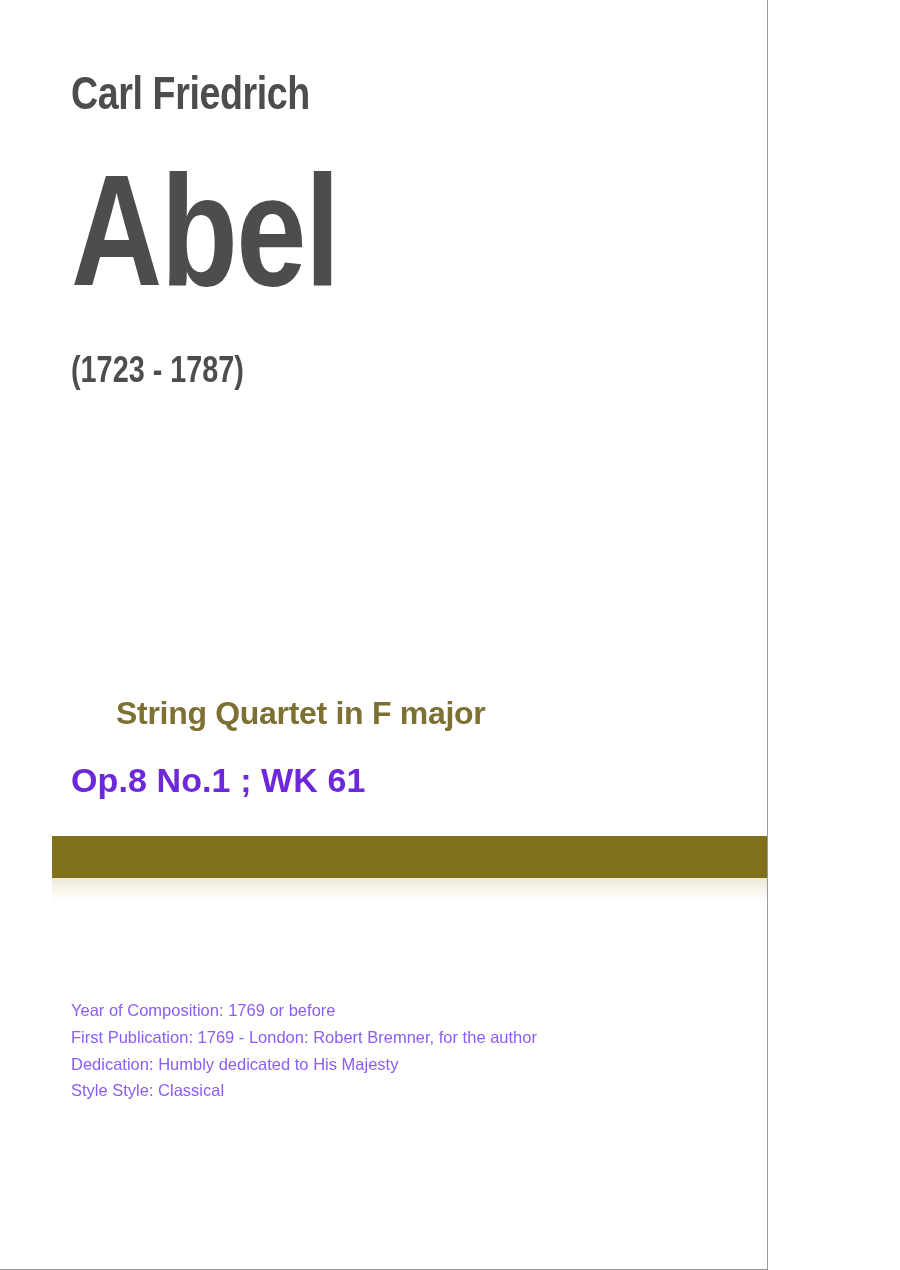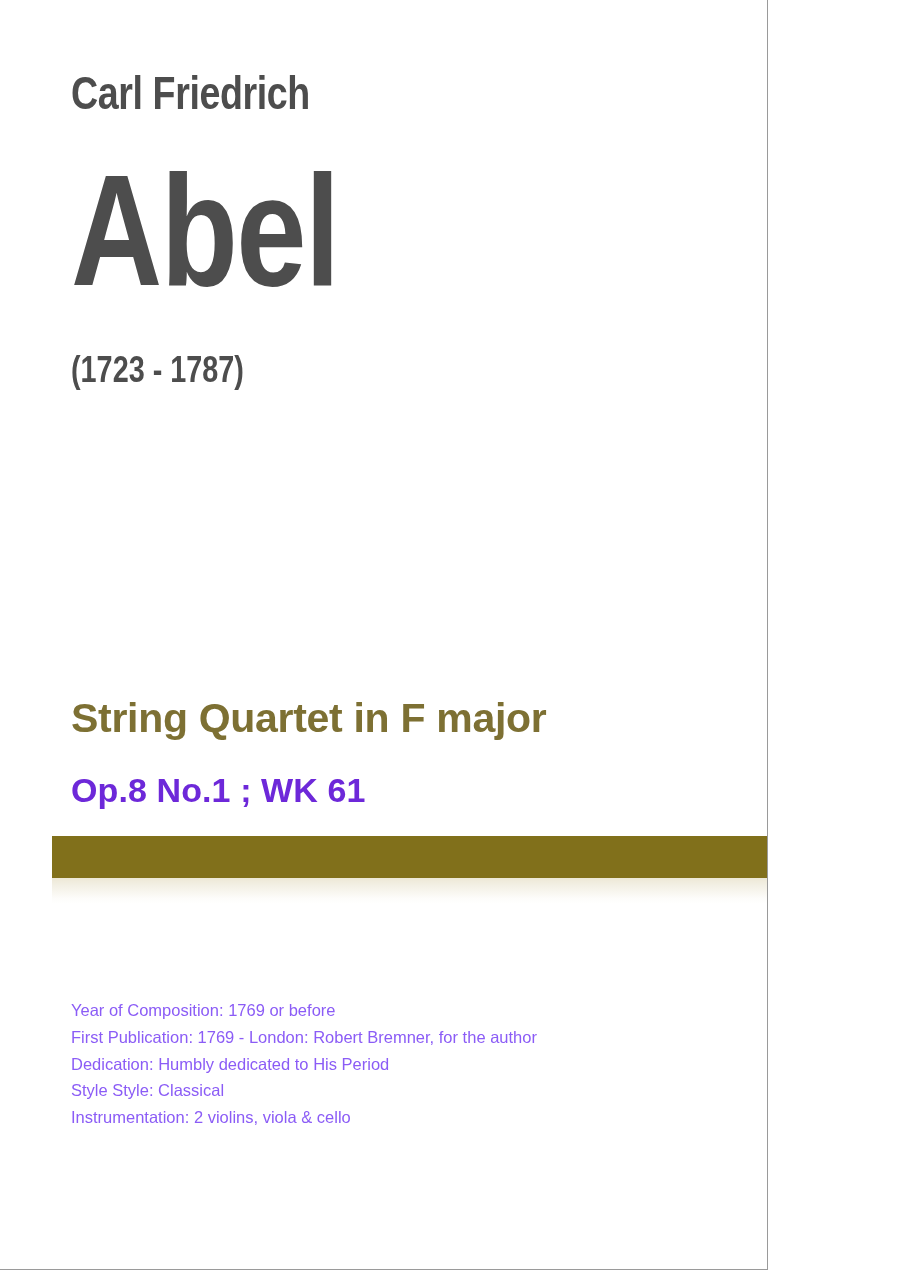--- a/index.html
+++ b/index.html
@@ -72,25 +72,26 @@
   .work-block {
     position: absolute;
     left: 71px;
     top: 696px;
     width: 780px;
   }
 
   .work-title {
     font-family: "Liberation Sans", sans-serif;
     font-weight: bold;
-    font-size: 41px;
+    font-size: 32px;
     line-height: 1.12;
     letter-spacing: -0.3px;
     color: #7d7033;
     white-space: nowrap;
+    margin-left: 45px;
   }
 
   .work-subtitle {
     font-family: "Liberation Sans", sans-serif;
     font-weight: bold;
     font-size: 34px;
     line-height: 1.12;
     letter-spacing: 0.1px;
     color: #6d28d9;
     margin-top: 29px;
@@ -157,18 +158,17 @@
   </div>
 
   <div class="rule-wrap">
     <div class="rule-bar"></div>
     <div class="rule-reflection"></div>
   </div>
 
   <div class="meta-block">
     <div class="meta-line">Year of Composition: 1769 or before</div>
     <div class="meta-line">First Publication: 1769 - London: Robert Bremner, for the author</div>
-    <div class="meta-line">Dedication: Humbly dedicated to His Period</div>
+    <div class="meta-line">Dedication: Humbly dedicated to His Majesty</div>
     <div class="meta-line">Style Style: Classical</div>
-    <div class="meta-line">Instrumentation: 2 violins, viola &amp; cello</div>
   </div>
 
 </div>
 
 </body></html>

